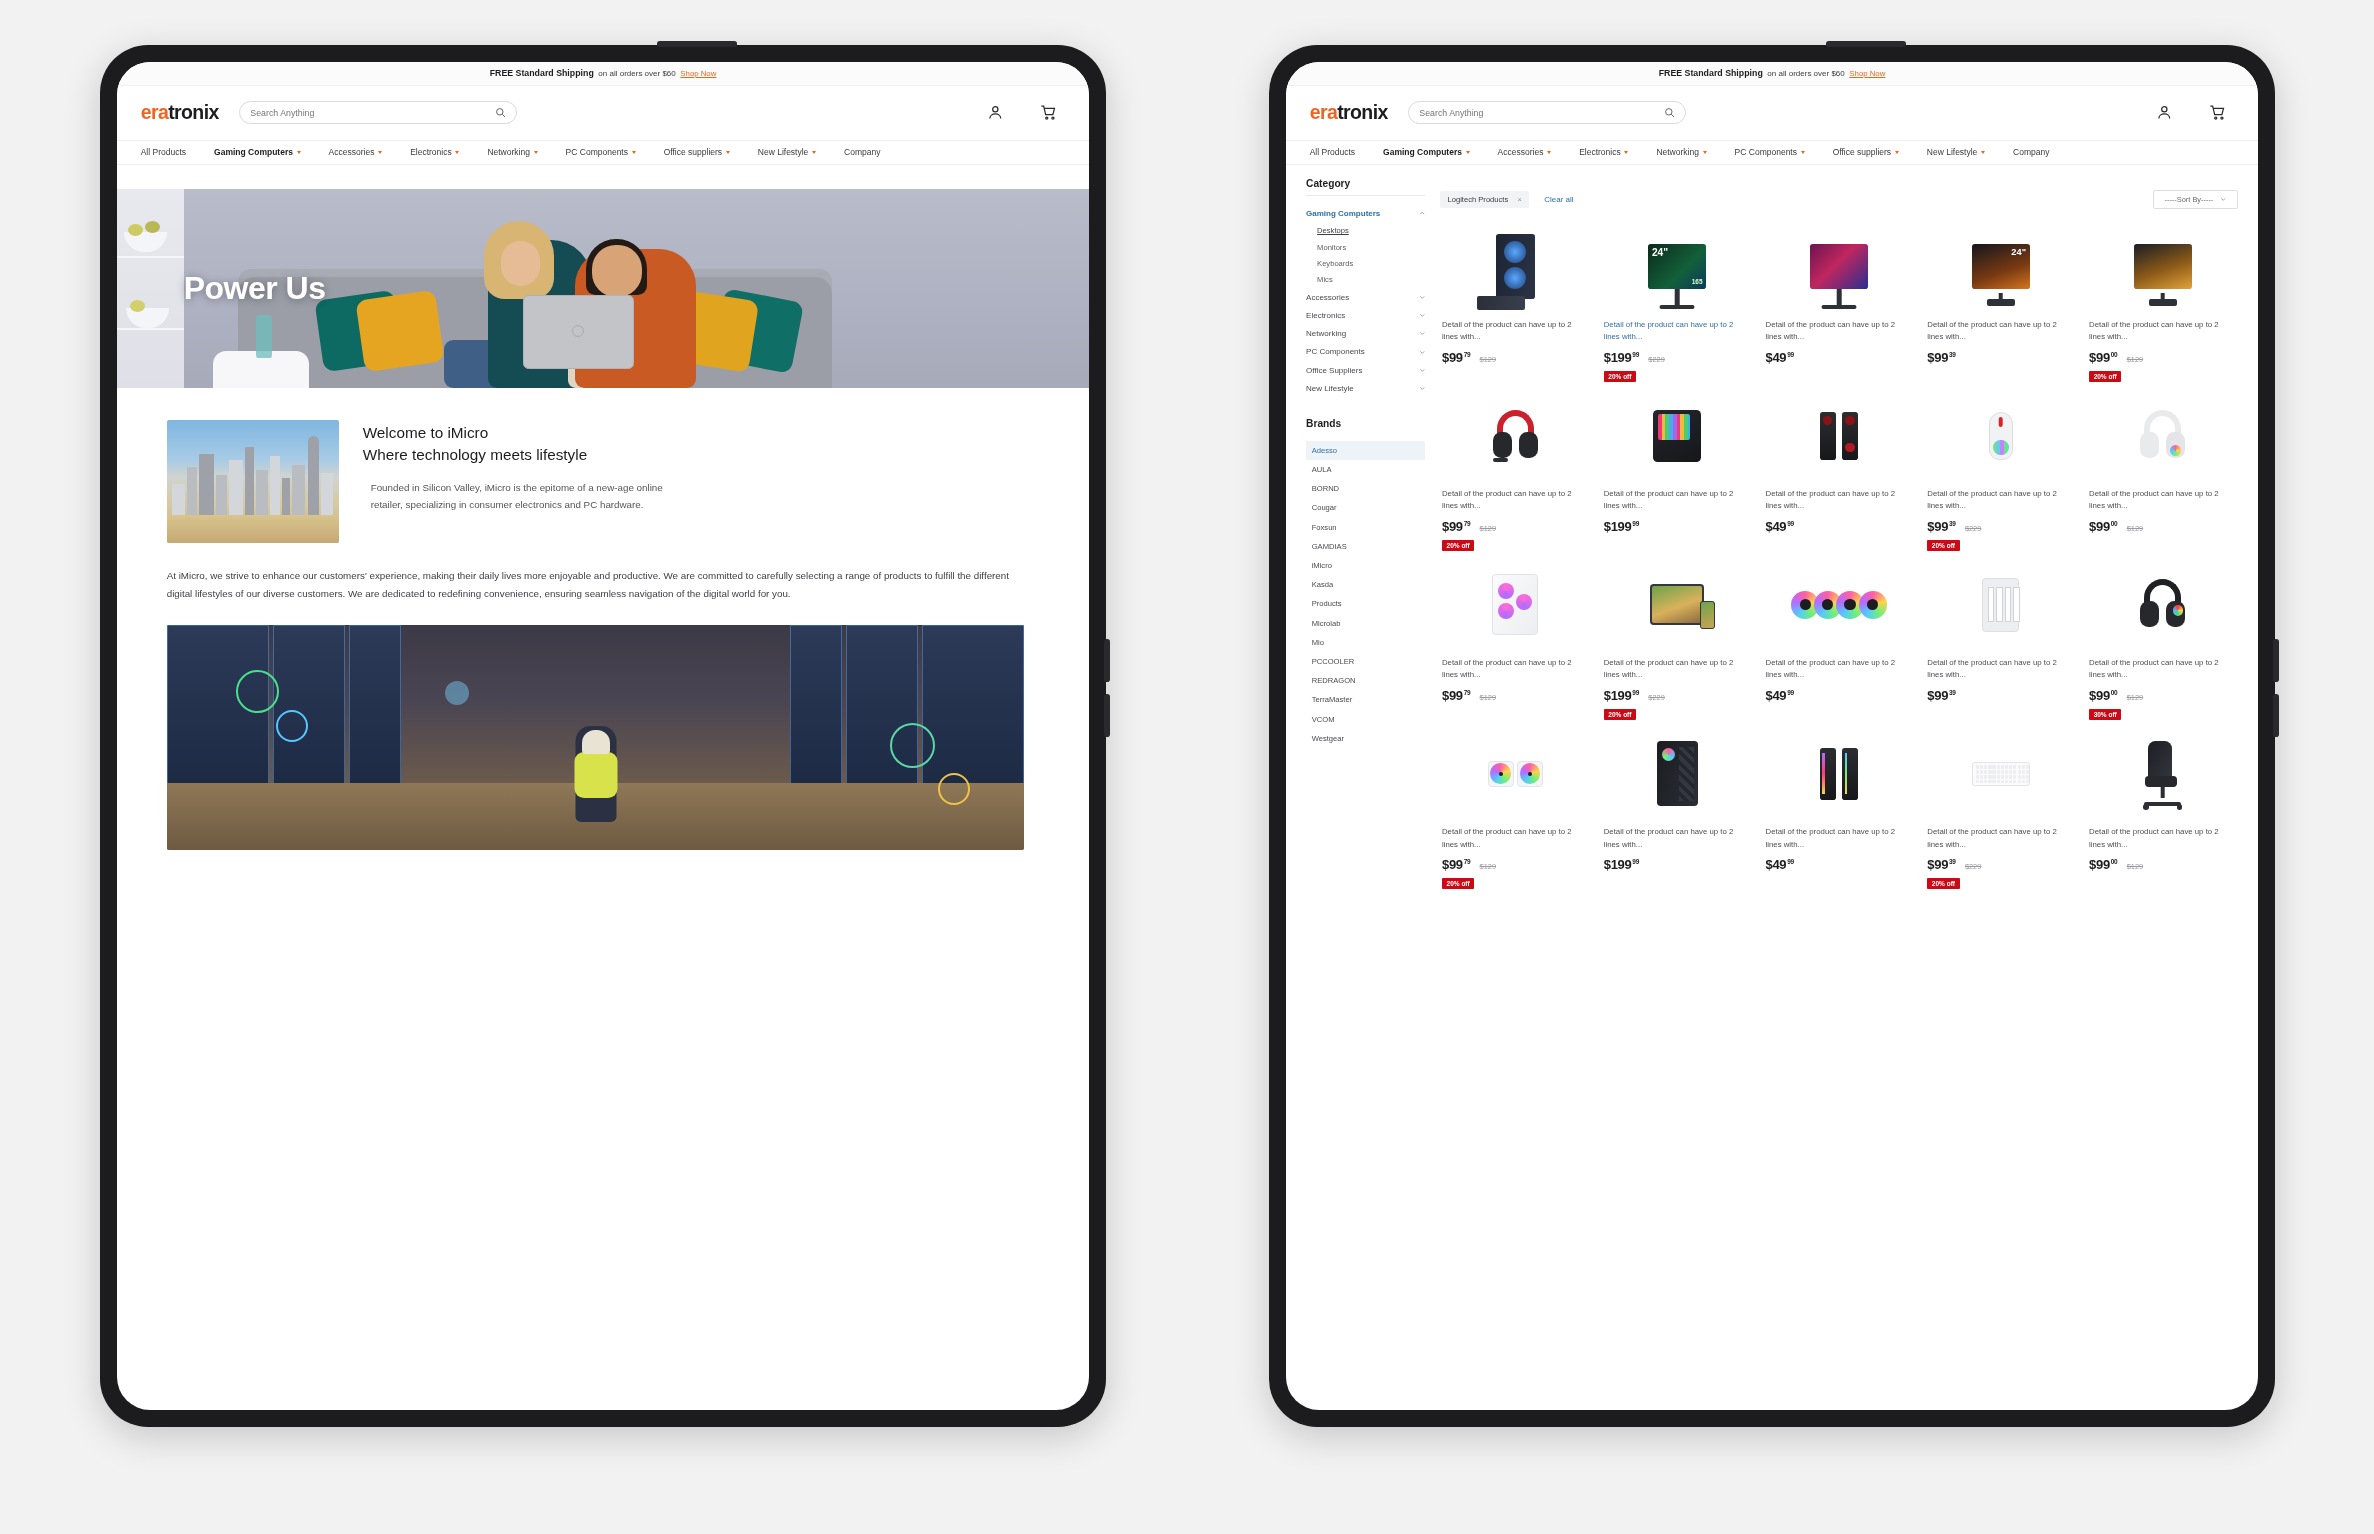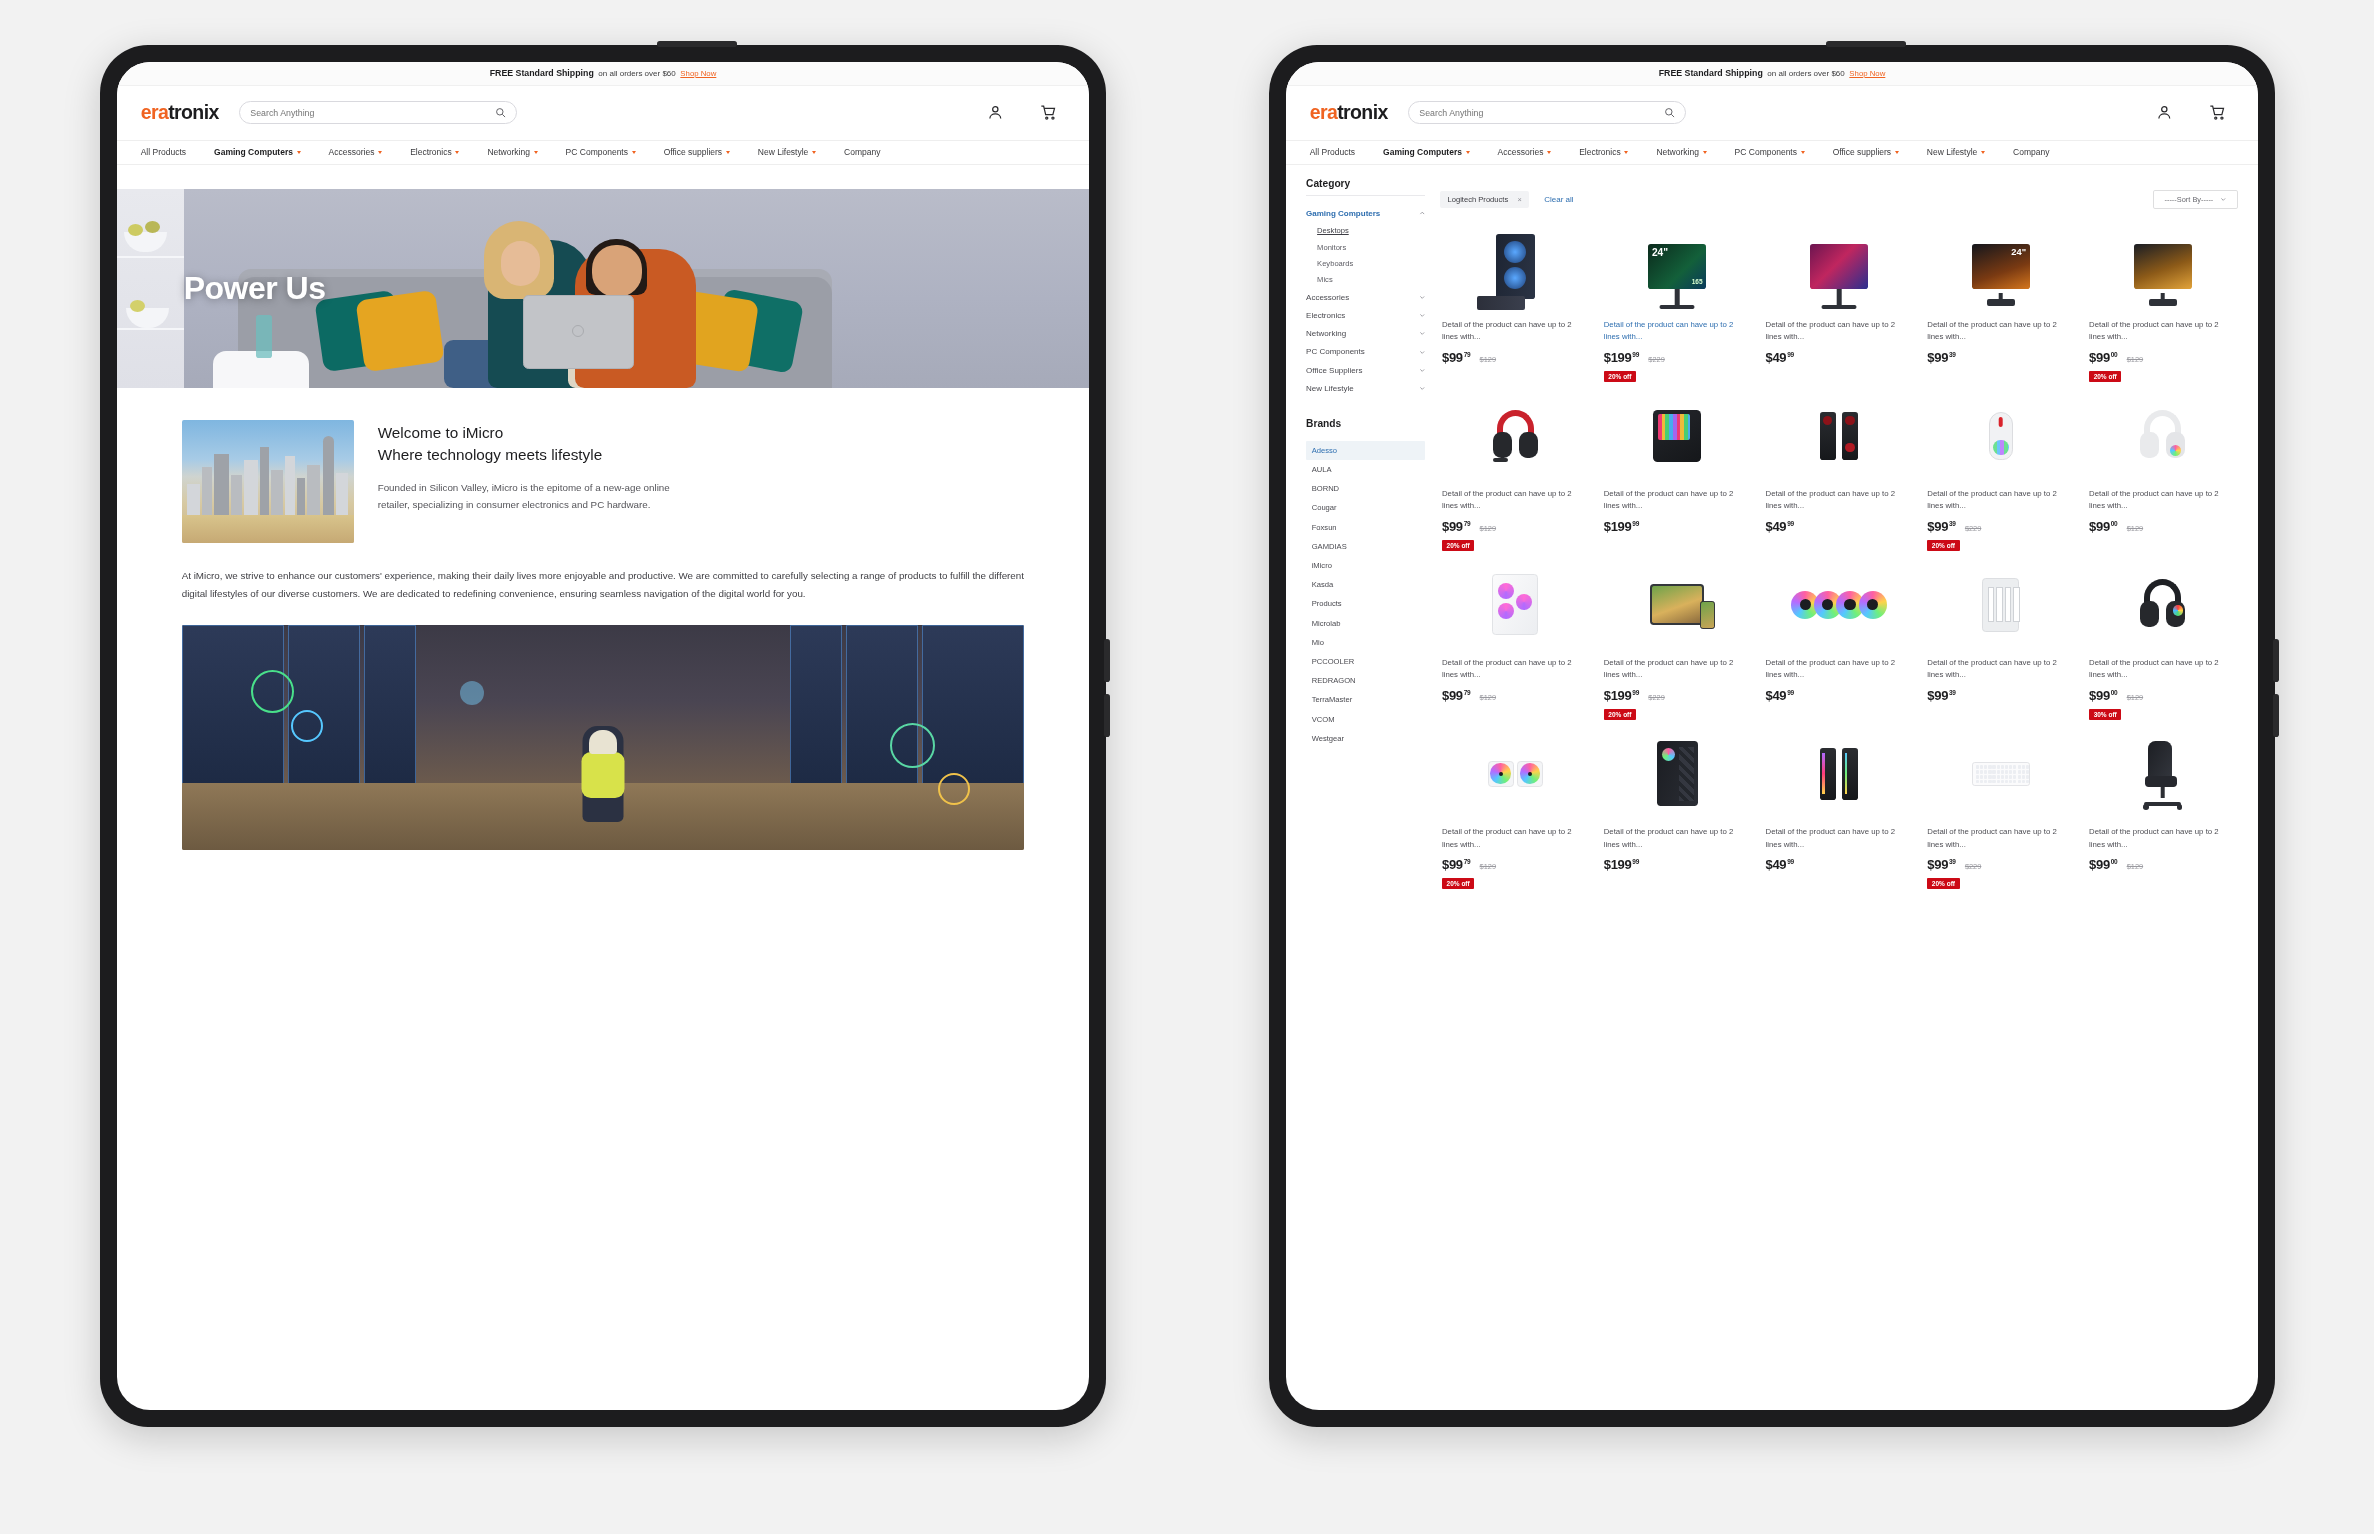--- a/index.html
+++ b/index.html
@@ -131,39 +131,39 @@
   .legs { position:absolute; bottom:0; height:48px; background:#ded6c4; border-radius:7.4px; }
   .laptop { position:absolute; left:406px; bottom:18.6px; width:111px; height:74px;
             background:#c2c4c8; border-radius:5.6px; border:1.9px solid #b0b2b7; }
   .laptop-dot { position:absolute; left:50%; top:48%; transform:translate(-50%,-50%);
                 width:12px; height:12px; border:1.9px solid #a9abaf; border-radius:50%; }
   .table { position:absolute; left:96px; bottom:0; width:96px; height:37px;
            background:#f7f7f9; border-radius:13px 13px 0 0; }
   .glass { position:absolute; left:139px; bottom:30px; width:16.7px; height:43px;
            background:rgba(110,190,190,0.75); border-radius:2.8px; }
 
-  .about-body { padding: 32px 65px 0 65px; }
+  .about-body { padding: 32px 65px 0 50px; }
   .about-top { display: flex; gap: 24px; }
   .sf-photo {
     width: 172px; height: 123px; flex: 0 0 auto; border-radius: 1.9px;
     background:
       linear-gradient(180deg,#7fb6e0 0%, #a7cbe6 32%, #cfd4d0 46%, #d7c9a2 68%, #c8b184 100%);
     position: relative; overflow: hidden;
   }
   .bld { position:absolute; bottom:22px; background:#b9bcc0; }
   .bld.d { background:#9ea2a8; }
   .bld.l { background:#d3d6da; }
   .sf-fg { position:absolute; left:0; bottom:0; width:100%; height:28px;
            background:linear-gradient(180deg,#d8c48c,#c6a974); }
   .about-text { flex: 1; padding-top: 1.9px; }
   .about-h1 { font-size: 15.3px; color: #1d1d1f; font-weight: 400; line-height: 1.45; }
   .about-h2 { font-size: 15.3px; color: #1d1d1f; font-weight: 400; line-height: 1.45;
               margin-bottom: 13px; }
   .about-p {
-    font-size: 9.8px; color: #55555a; line-height: 1.78; max-width: 306px;
+    font-size: 9.8px; color: #55555a; line-height: 1.78; max-width: 306px; margin-left: 8px;
   }
   .about-p2 {
     font-size: 9.8px; color: #3f3f44; line-height: 1.86;
     margin: 24px 0 0 0;
   }
   .warehouse {
     margin-top: 22px; height: 225px; border-radius: 1.9px; position: relative;
     overflow: hidden;
     background: linear-gradient(180deg,#3c3a46 0%, #4a4552 34%, #6b5a4d 70%, #8a7359 100%);
   }

